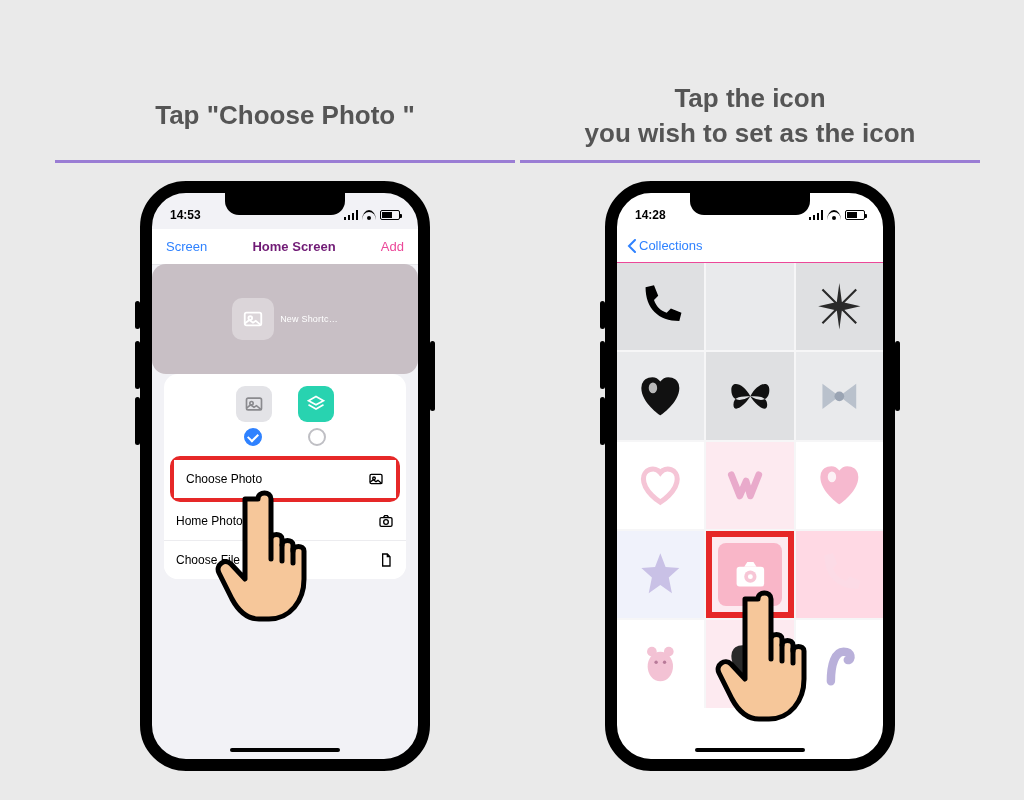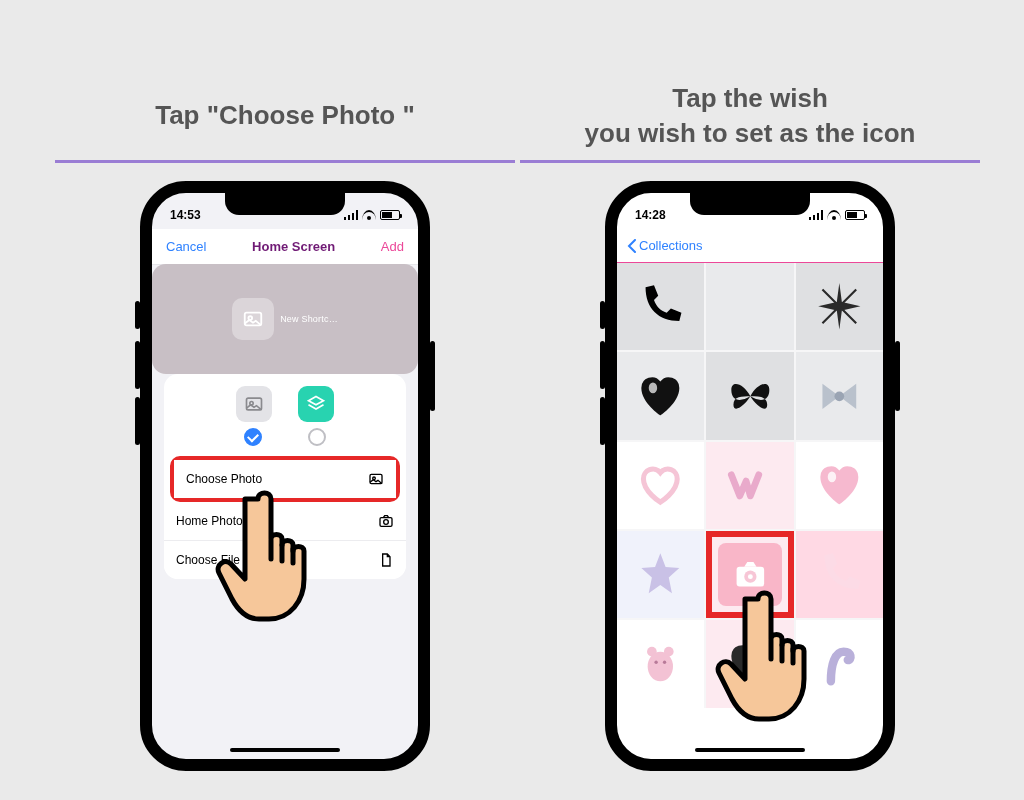--- a/index.html
+++ b/index.html
@@ -230,21 +230,21 @@
       <div class="status-bar">
         <span>14:53</span>
         <span class="status-icons">
           <span class="signal"></span>
           <span class="wifi"></span>
           <span class="batt"></span>
         </span>
       </div>
 
       <div class="nav-bar">
-        <span class="nav-cancel">Cancel</span>
+        <span class="nav-cancel">Screen</span>
         <span class="nav-title">Home Screen</span>
         <span class="nav-add">Add</span>
       </div>
 
       <div class="preview-card">
         <div class="preview-icon">
           <svg viewBox="0 0 24 24" fill="none" stroke="#fff" stroke-width="2">
             <rect x="3" y="5" width="18" height="14" rx="2"></rect>
             <circle cx="9" cy="11" r="2"></circle>
             <path d="M3 17l5-4 4 3 3-2 6 5"></path>
@@ -309,21 +309,21 @@
         <path d="M48 18c0-8 13-8 13 0v40c0-6 11-6 11 0v6c0-6 11-6 11 0v6c0-6 11-6 11 0v28c0 22-14 40-35 40H49c-12 0-20-7-27-20L9 92c-4-8 6-15 12-9l14 15V18z" fill="#f6c79a" stroke="#000" stroke-width="5" stroke-linejoin="round"></path>
         <path d="M61 60v18M72 64v16M83 68v14" stroke="#000" stroke-width="5" stroke-linecap="round"></path>
       </svg>
     </div>
   </div>
 </div>
 
 <div class="panel right">
   <div class="caption">
     <span>
-      <span>Tap the wish</span><br>
+      <span>Tap the icon</span><br>
       <span>you wish to set as the icon</span>
     </span>
   </div>
   <div class="underline"></div>
 
   <div class="phone-wrap">
     <div class="side-btn side-r"></div>
     <div class="side-btn side-l1"></div>
     <div class="side-btn side-l2"></div>
     <div class="side-btn side-l3"></div>

